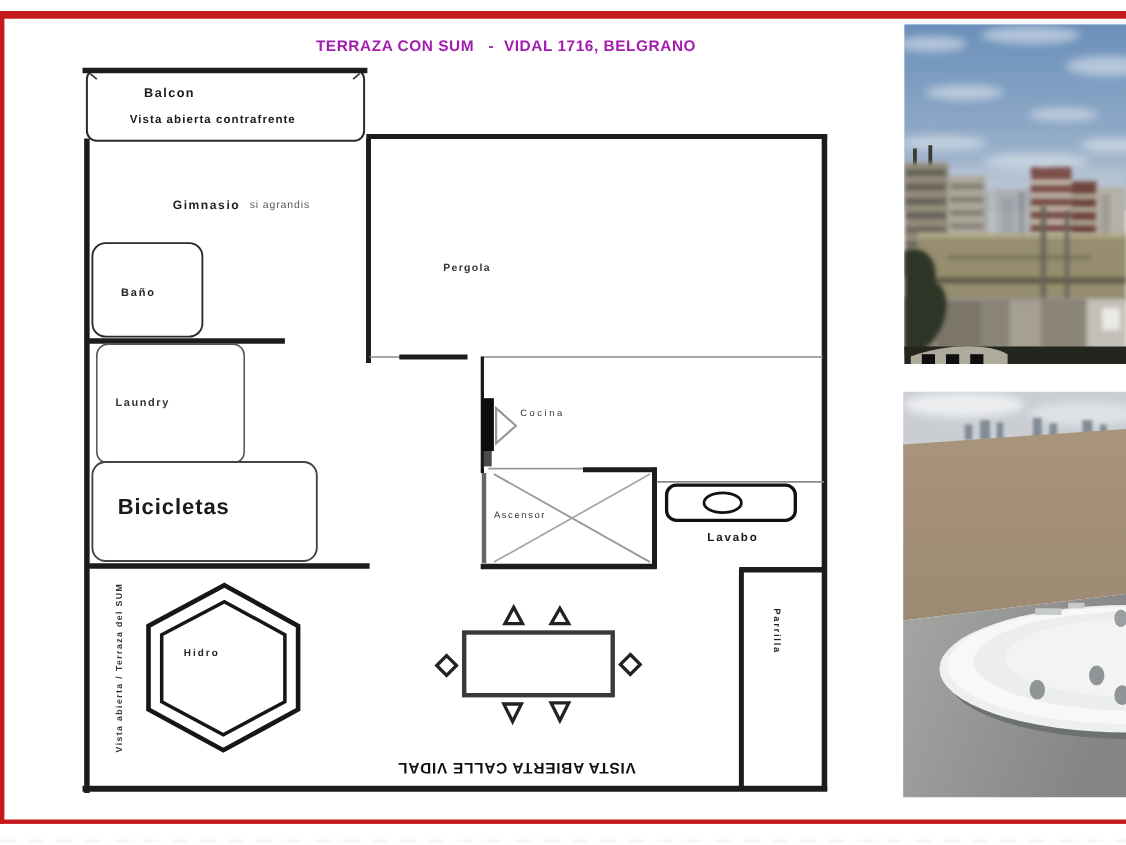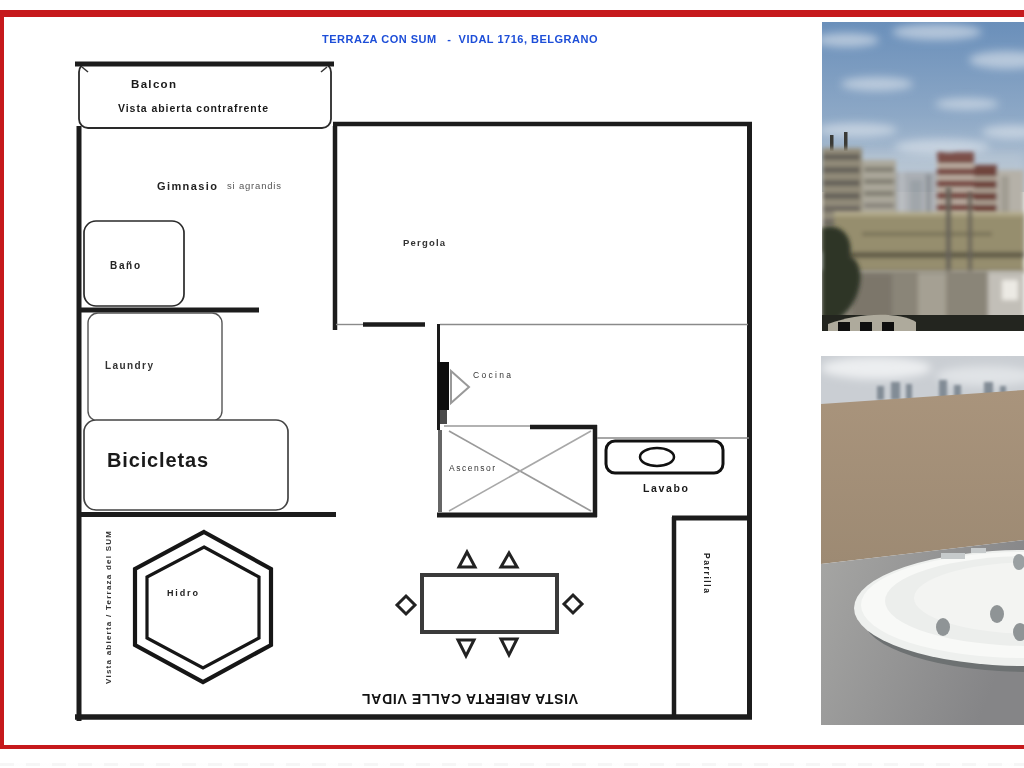--- a/index.html
+++ b/index.html
@@ -10,21 +10,21 @@
 <body>
 
 <div class="abs" style="left:0;top:10px;width:1024px;height:7px;background:#c6191c;"></div>
 
 <div class="abs" style="left:0;top:10px;width:4px;height:739px;background:#c6191c;"></div>
 
 <div class="abs" style="left:0;top:745px;width:1024px;height:4px;background:#c6191c;"></div>
 
 <div class="abs" style="left:0;top:763px;width:1024px;height:3px;background:repeating-linear-gradient(90deg,#f2f2f2 0 14px,#fdfdfd 14px 26px);opacity:0.7;"></div>
 
-<div class="abs" style="left:230px;top:33px;width:460px;text-align:center;color:#1d4ed8;font-size:11px;font-weight:bold;letter-spacing:0.5px;">TERRAZA CON SUM&nbsp;&nbsp;&nbsp;-&nbsp; VIDAL 1716, BELGRANO</div>
+<div class="abs" style="left:230px;top:33px;width:460px;text-align:center;color:#a21caf;font-size:14px;font-weight:bold;letter-spacing:0.5px;">TERRAZA CON SUM&nbsp;&nbsp;&nbsp;-&nbsp; VIDAL 1716, BELGRANO</div>
 
 <svg class="abs" style="left:60px;top:50px;" width="740" height="690" viewBox="60 50 740 690">
 <g fill="none" stroke="#1c1c1c">
 
 <rect x="79" y="63" width="252" height="65" rx="9" fill="#fff" stroke="#2a2a2a" stroke-width="1.8"></rect>
 
 <line x1="75" y1="64" x2="334" y2="64" stroke-width="5"></line>
 
 <line x1="82" y1="67" x2="88" y2="72" stroke="#333" stroke-width="1.5"></line>
 

